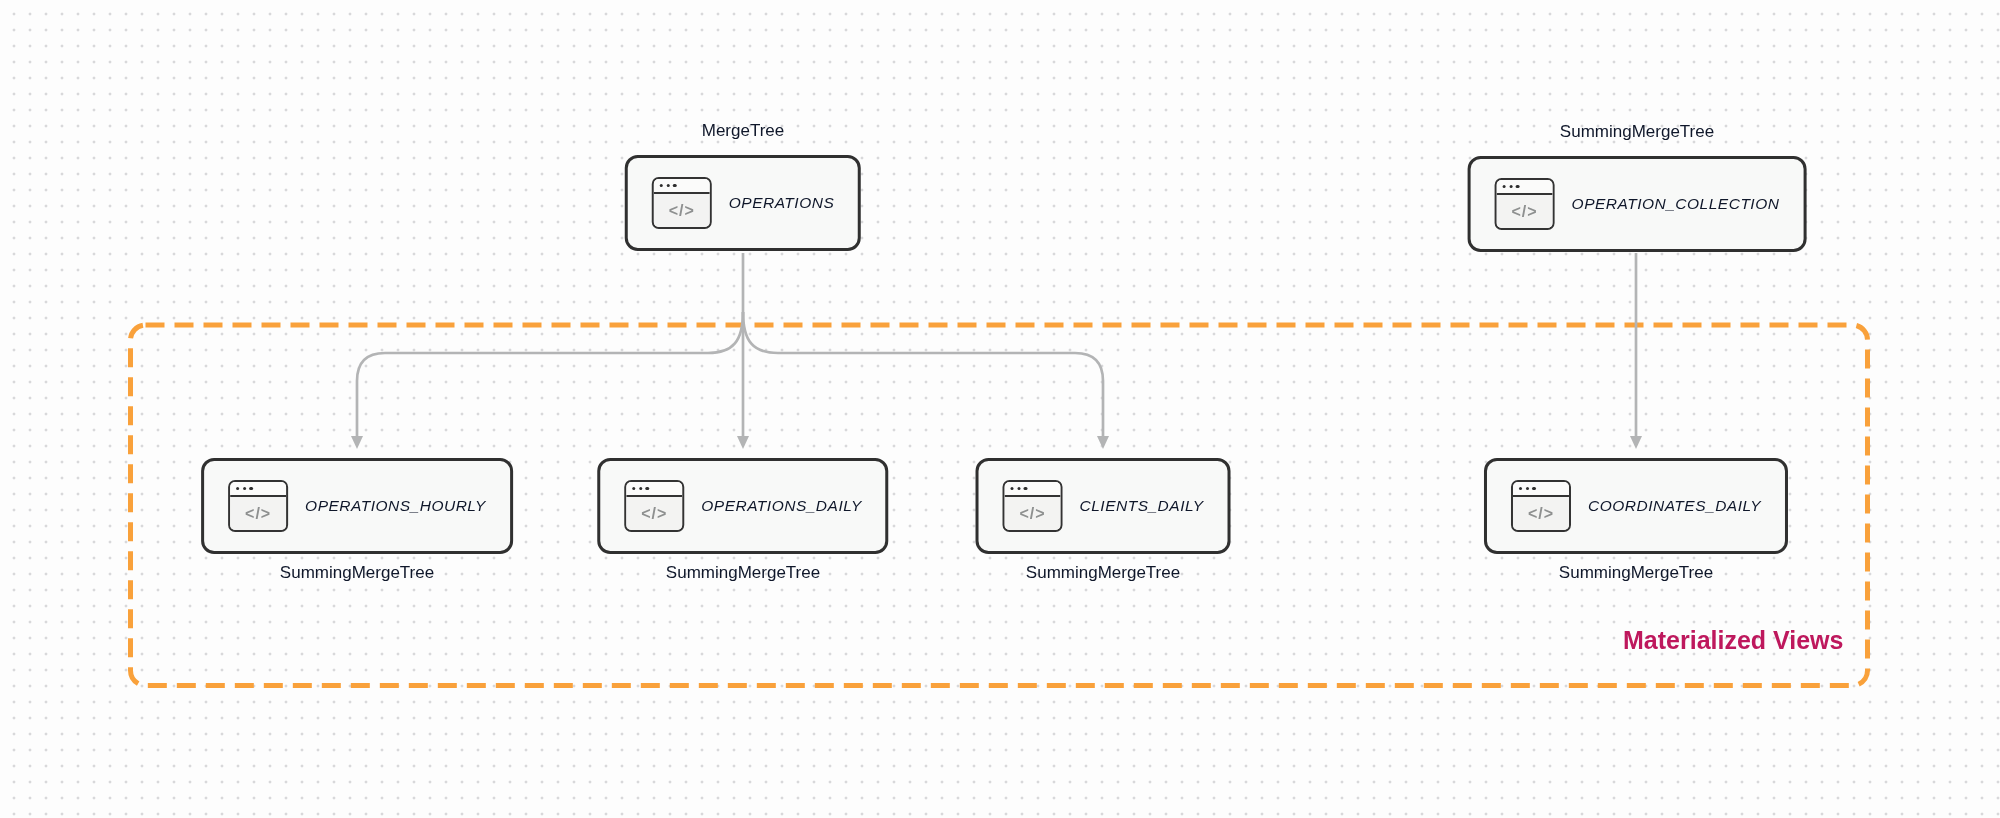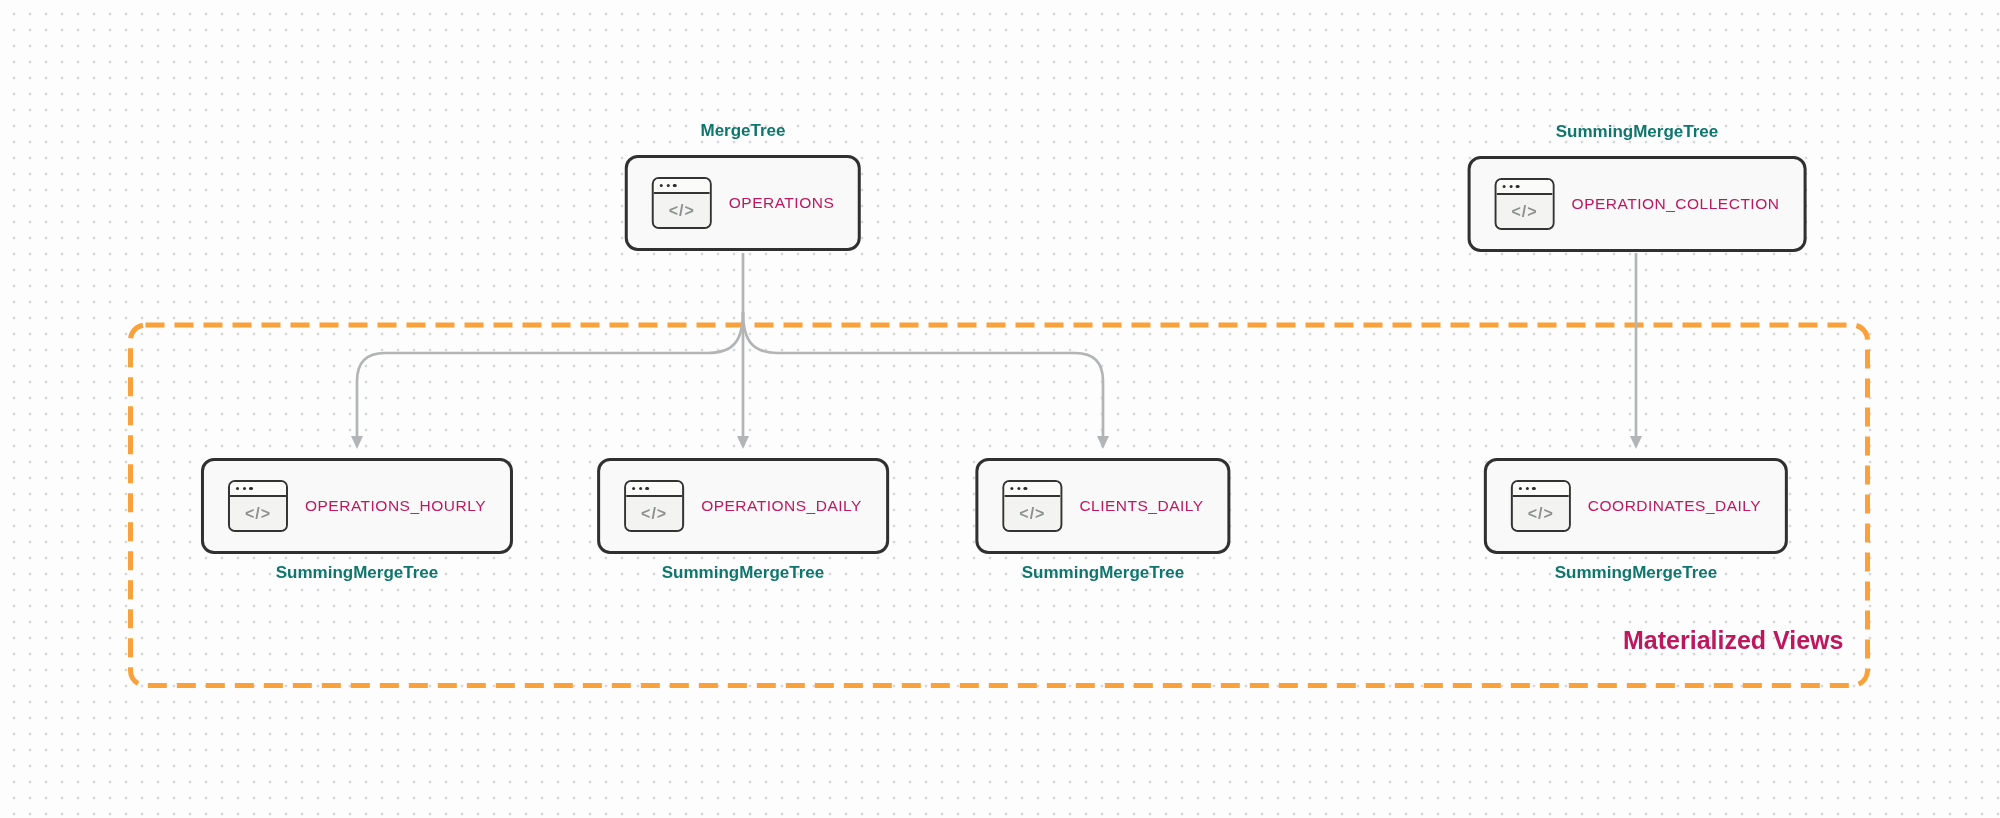--- a/index.html
+++ b/index.html
@@ -35,24 +35,25 @@
     display: inline-flex;
     align-items: center;
     gap: 17px;
     padding: 0 24px;
     background: #F8F9F8;
     border: 3px solid #303030;
     border-radius: 13px;
     white-space: nowrap;
   }
   .node-title {
+    font-style: italic;
     font-size: 15.5px;
     font-weight: 500;
     letter-spacing: 0.5px;
-    color: #be185d;
+    color: #0f172a;
   }
 
   
   .win-icon {
     width: 60px;
     height: 52px;
     box-sizing: border-box;
     border: 2.5px solid #333333;
     border-radius: 7px;
     background: #F5F5F4;
@@ -88,22 +89,22 @@
     font-size: 16px;
     letter-spacing: 1px;
     background: #F3F3F2;
   }
 
   
   .engine-label {
     position: absolute;
     transform: translateX(-50%);
     font-size: 17px;
-    font-weight: 700;
-    color: #0f766e;
+    font-weight: 400;
+    color: #0f172a;
     line-height: 22px;
     white-space: nowrap;
   }
 
   
   #mv-label {
     position: absolute;
     left: 1623px;
     top: 626px;
     font-size: 25px;

